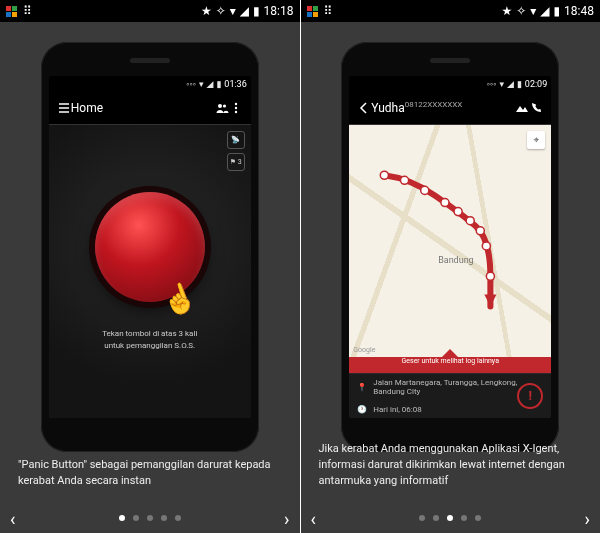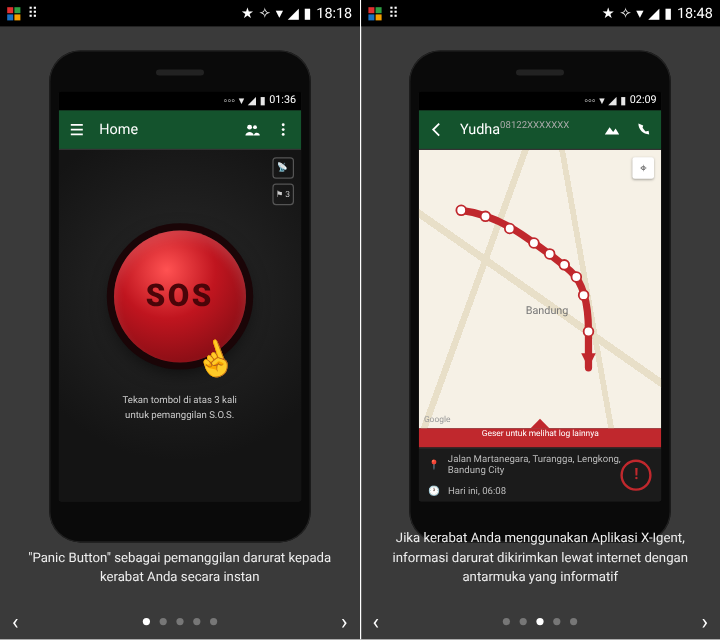--- a/index.html
+++ b/index.html
@@ -14,21 +14,21 @@
 .sq.r{background:#e03131}.sq.g{background:#2f9e44}.sq.b{background:#1971c2}.sq.y{background:#f59f00}
 .logo-grid{display:inline-grid;grid-template-columns:5px 5px;grid-template-rows:5px 5px;gap:1px}
 
 .phone{width:218px;height:410px;background:#0a0a0a;border-radius:26px;margin-top:20px;padding:34px 8px 34px 8px;box-sizing:border-box;position:relative;box-shadow:inset 0 0 0 1px #222}
 .speaker{position:absolute;top:16px;left:50%;transform:translateX(-50%);width:40px;height:5px;background:#222;border-radius:3px}
 .screen{width:100%;height:100%;background:#1b1b1b;border-radius:2px;overflow:hidden;display:flex;flex-direction:column;position:relative}
 
 .inner-status{height:16px;background:#000;color:#fff;font-size:9px;display:flex;align-items:center;justify-content:flex-end;gap:3px;padding:0 4px}
 .inner-status .isicon{opacity:.9}
 
-.appbar{height:32px;background:#14532d;display:flex;align-items:center;padding:0 8px;color:#fff;gap:12px;border-bottom:1px solid #333}
+.appbar{height:32px;background:#000000;display:flex;align-items:center;padding:0 8px;color:#fff;gap:0;border-bottom:1px solid #333}
 .appbar .title{font-size:12px}
 .appbar .sub{font-size:8px;color:#aaa;line-height:1}
 .appbar .stack{display:flex;flex-direction:row}
 .appbar .spacer{flex:1}
 .ico{width:14px;height:14px;display:inline-flex;align-items:center;justify-content:center}
 
 .sos-body{flex:1;display:flex;flex-direction:column;align-items:center;justify-content:center;position:relative;background:radial-gradient(circle at 50% 40%,#2a2a2a 0%,#141414 70%)}
 .side-widget{position:absolute;top:6px;right:6px;display:flex;flex-direction:column;align-items:center;gap:4px;color:#ccc;font-size:7px}
 .side-widget .w{width:16px;height:16px;border:1px solid #555;border-radius:3px;display:flex;align-items:center;justify-content:center}
 .sos-btn{width:110px;height:110px;border-radius:50%;background:radial-gradient(circle at 40% 30%,#ff5252 0%,#c0151f 40%,#6b0a10 100%);box-shadow:0 0 0 6px #1a0507,0 6px 18px rgba(0,0,0,.8),inset 0 6px 10px rgba(255,255,255,.15);display:flex;align-items:center;justify-content:center;color:#4a0509;font-weight:900;font-size:26px;letter-spacing:2px;position:relative}
@@ -44,21 +44,21 @@
 .route{position:absolute;top:0;left:0;width:100%;height:100%}
 .city{position:absolute;top:56%;left:44%;font-size:9px;color:#777}
 .locate{position:absolute;top:6px;right:6px;width:18px;height:18px;background:#fff;border-radius:2px;box-shadow:0 1px 2px rgba(0,0,0,.3);display:flex;align-items:center;justify-content:center;font-size:10px;color:#555}
 .red-bar{height:16px;background:#c0282d;color:#fff;font-size:7px;display:flex;justify-content:center;position:relative}
 .red-bar .chev{position:absolute;top:-8px;left:50%;transform:translateX(-50%);width:0;height:0;border-left:8px solid transparent;border-right:8px solid transparent;border-top:8px solid #c0282d;transform:translateX(-50%) rotate(180deg)}
 .info-row{display:flex;align-items:center;gap:6px;padding:4px 8px;color:#bbb;font-size:8px}
 .info-row .i{width:10px;text-align:center;color:#888}
 .info-block{background:#1b1b1b;border-top:1px solid #2a2a2a;position:relative}
 .alert-circ{position:absolute;right:8px;top:50%;transform:translateY(-50%);width:22px;height:22px;border:2px solid #c0282d;border-radius:50%;color:#c0282d;display:flex;align-items:center;justify-content:center;font-weight:700;font-size:13px}
 
-.caption{color:#eee;font-size:11px;text-align:center;padding:0 18px;position:absolute;bottom:44px;left:0;right:0;line-height:1.45}
+.caption{color:#eee;font-size:11px;text-align:left;padding:0 18px;position:absolute;bottom:44px;left:0;right:0;line-height:1.45}
 .pager{position:absolute;bottom:12px;left:0;right:0;display:flex;align-items:center;justify-content:center;gap:8px;color:#fff}
 .pager .dot{width:6px;height:6px;border-radius:50%;background:#777}
 .pager .dot.active{background:#fff}
 .pager .arrow{position:absolute;font-size:18px;color:#fff}
 .pager .arrow.l{left:10px}.pager .arrow.r{right:10px}
 svg{display:block}
 </style>
 </head>
 <body>
 
@@ -119,21 +119,20 @@
           </span>
         </div>
         <div class="sos-body">
           <div class="side-widget">
             <div class="w">📡</div>
             <div class="w">
                 <span>⚑ 3</span>
               </div>
           </div>
           <div class="sos-btn">
-            <span>SOS</span>
             <span class="hand">☝</span>
           </div>
           <div class="sos-instr">
             <span>Tekan tombol di atas 3 kali</span><br>
             <span>untuk pemanggilan S.O.S.</span>
           </div>
         </div>
       </div>
     </div>
 

